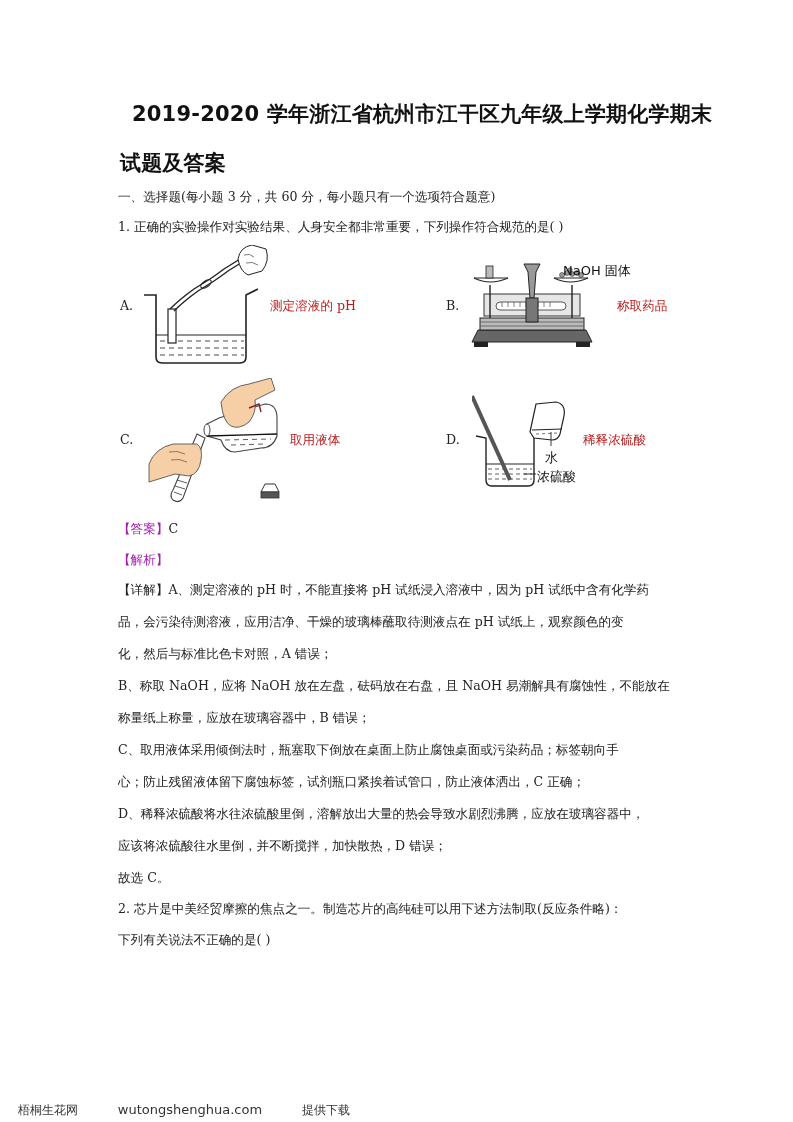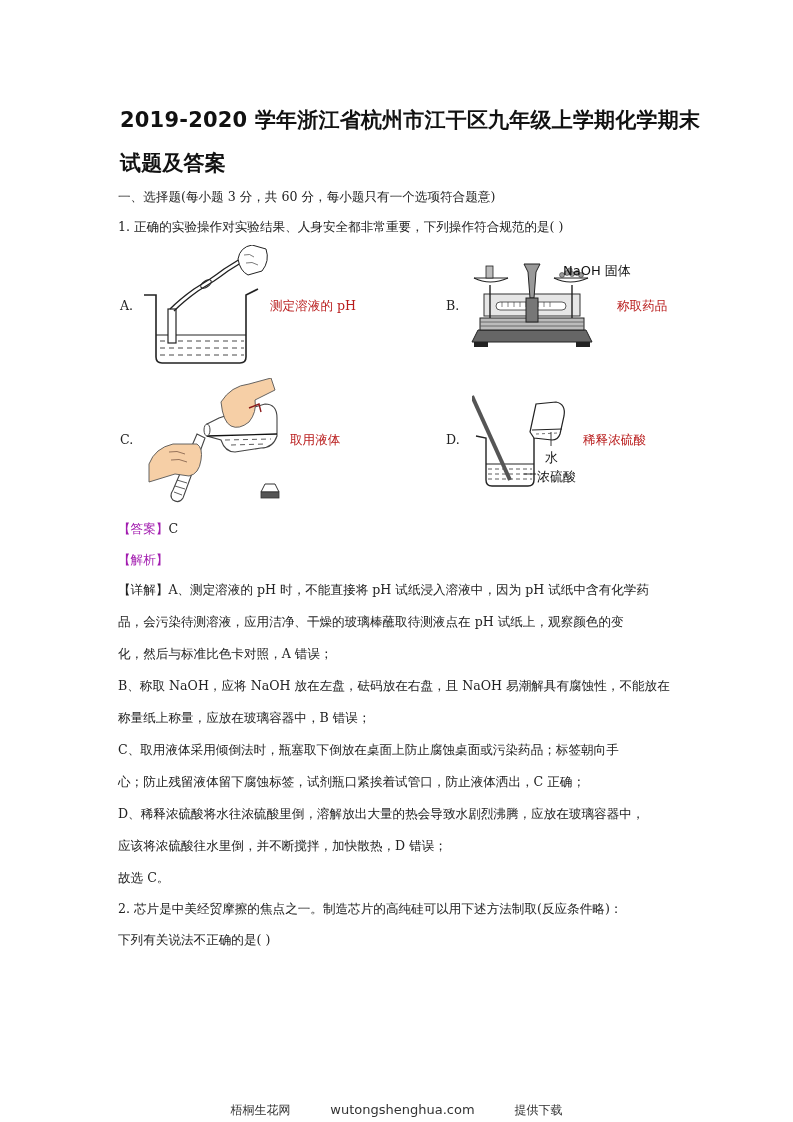--- a/index.html
+++ b/index.html
@@ -5,30 +5,30 @@
   html, body { margin: 0; padding: 0; background: #ffffff; }
   body { width: 793px; height: 1122px; position: relative; overflow: hidden;
          font-family: "DejaVu Serif", "Liberation Serif", serif; color: #1a1a1a; }
   .abs { position: absolute; }
   .title { left: 120px; font-size: 21px; font-weight: bold; letter-spacing: 0.2px;
            font-family: "DejaVu Sans", "Liberation Sans", sans-serif; white-space: nowrap; color:#111; }
   .line { left: 118px; font-size: 12.6px; white-space: nowrap; line-height: 16px; color:#222; }
   .opt-label { font-size: 12.6px; color:#222; }
   .opt-text { font-size: 12.6px; color:#b91c1c; white-space: nowrap; }
   .blue { color: #a21caf; }
-  .footer { top: 1102px; left: 0; width: 793px; text-align: center; font-size: 12px; color: #333;
+  .footer { top: 1102px; left: 0; width: 793px; text-align: left; font-size: 12px; color: #333;
             font-family: "DejaVu Sans", "Liberation Sans", sans-serif; white-space: nowrap; }
   .footer span { margin: 0 18px; }
   .fig { position: absolute; }
   .fig-label-sans { font-family: "DejaVu Sans", "Liberation Sans", sans-serif; font-size: 13px; color:#111; }
 </style>
 </head>
 <body>
 
-<div class="abs title" style="top:106px;">2019-2020 学年浙江省杭州市江干区九年级上学期化学期末</div>
+<div class="abs title" style="top:100px;margin-left:12px;">2019-2020 学年浙江省杭州市江干区九年级上学期化学期末</div>
 <div class="abs title" style="top:149px;text-align:center;">试题及答案</div>
 
 <div class="abs line" style="top:189px;">一、选择题(每小题 3 分，共 60 分，每小题只有一个选项符合题意)</div>
 
 <div class="abs line" style="top:219px;">1.  正确的实验操作对实验结果、人身安全都非常重要，下列操作符合规范的是(      )</div>
 
 <div class="abs opt-label" style="left:120px; top:298px;">A.</div>
 <svg class="fig" style="left:140px; top:245px;" width="130" height="122" viewBox="0 0 130 122">
 
   <path d="M4 50 L16 50 L16 112 Q16 118 22 118 L100 118 Q106 118 106 112 L106 50 L118 44" fill="none" stroke="#222" stroke-width="1.6"></path>

